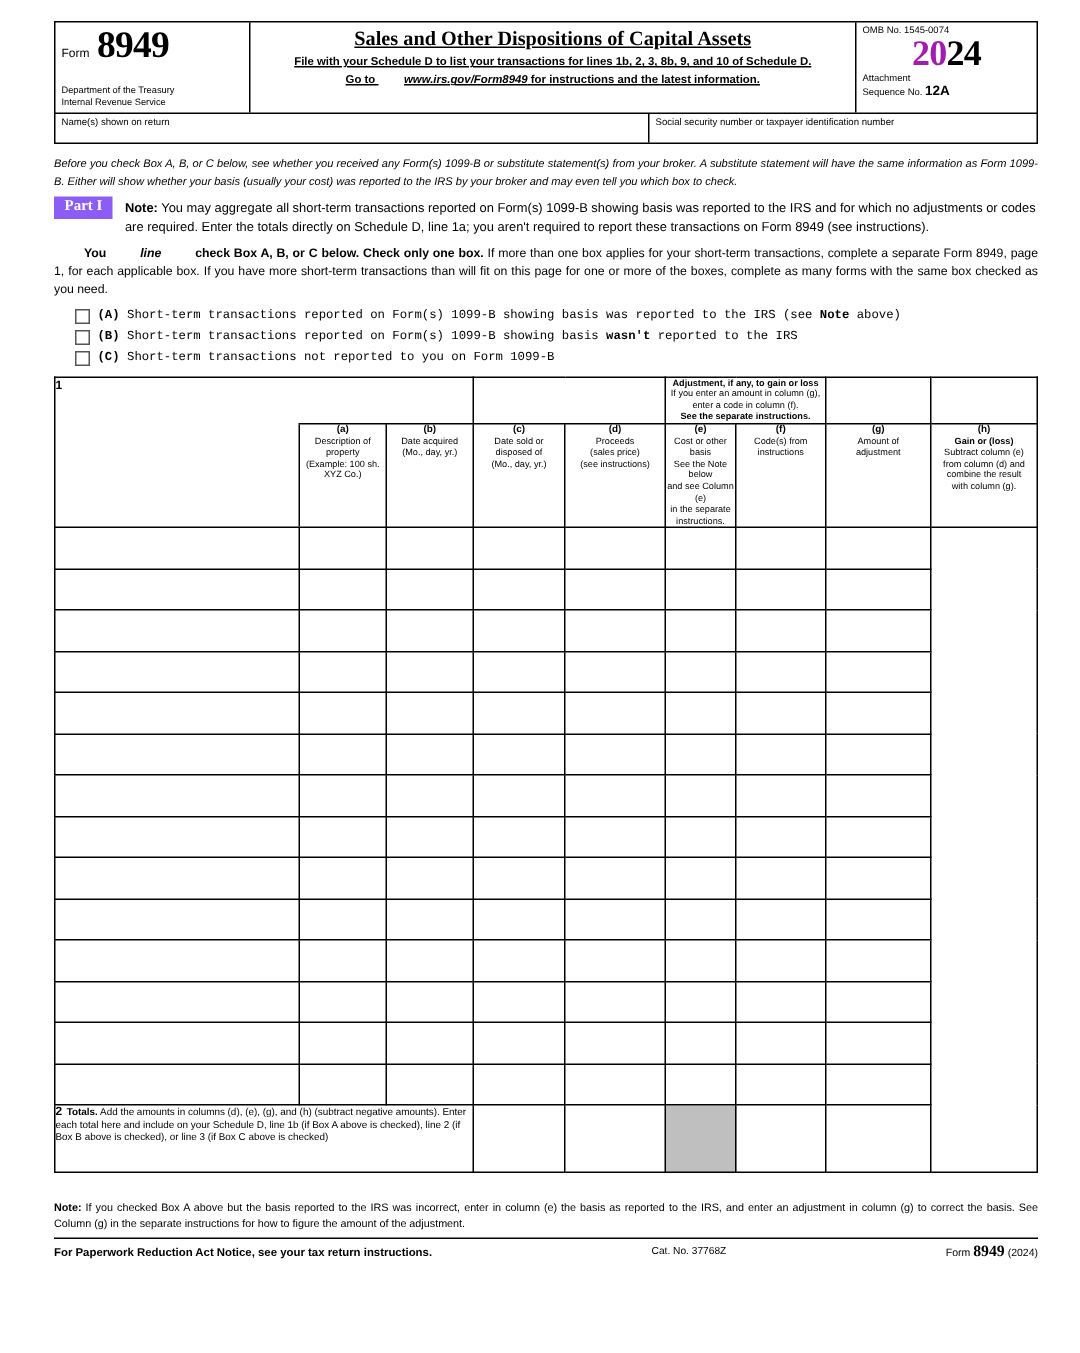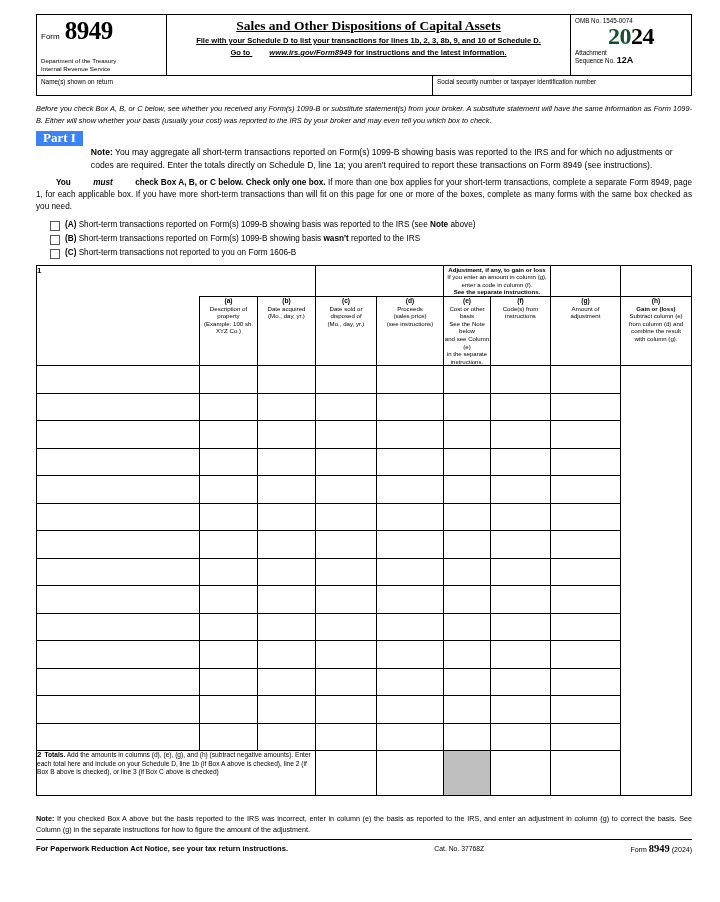--- a/index.html
+++ b/index.html
@@ -86,21 +86,21 @@
   }
   .omb { font-size: 6.3px; }
   .year {
     font-size: 24px;
     font-weight: bold;
     font-family: "Liberation Serif", serif;
     text-align: center;
     line-height: 24px;
     letter-spacing: -0.5px;
   }
-  .year .grey { color: #14532d; }
+  .year .grey { color: #a21caf; }
   .attach {
     font-size: 6.3px;
     line-height: 7.6px;
     margin-top: 1px;
   }
   .attach .num {
     font-size: 9px;
     font-weight: bold;
   }
 
@@ -134,54 +134,55 @@
   }
 
   
   .partrow {
     display: flex;
     align-items: flex-start;
     gap: 8px;
     margin-top: 3px;
   }
   .part-tab {
-    background: #3b82f6;
+    background: #8b5cf6;
     color: #fff;
-    font-size: 13px;
+    font-size: 10px;
     font-weight: bold;
     padding: 2px 7px 3px 7px;
     white-space: nowrap;
     line-height: 10px;
     font-family: "Liberation Serif", serif;
   }
   .part-body {
     flex: 1;
     font-size: 8.6px;
     line-height: 12.6px;
   }
   .part-body .lead { font-weight: bold; }
   .part-body b { font-weight: bold; }
-  .note-block { margin-top: 15px; }
+  .note-block { margin-top: 1px; }
 
   .mustcheck {
     font-size: 8.2px;
     line-height: 11.8px;
     margin-top: 6px;
     text-align: justify;
   }
   .mustcheck b { font-weight: bold; margin-left: 20px; }
   .mustcheck i { font-style: italic; }
 
   .boxes { margin-top: 5px; margin-left: 14px; }
   .boxrow {
     display: flex;
-    align-items: flex-end;
+    align-items: flex-start;
     font-size: 8.2px;
     line-height: 13px;
     margin-bottom: 1px;
+    font-family: Liberation Mono, monospace;
   }
   .chk {
     width: 8px;
     height: 8px;
     border: 1px solid #555;
     margin-right: 5px;
     margin-top: 2px;
     flex: 0 0 auto;
     background: #fff;
   }
@@ -321,21 +322,21 @@
     <div class="part-body">
       <div class="note-block">
         <b>Note:</b>
         <span>You may aggregate all short-term transactions reported on Form(s) 1099-B showing basis was reported to the IRS and for which no adjustments or codes are required. Enter the totals directly on Schedule D, line 1a; you aren't required to report these transactions on Form 8949 (see instructions).</span>
       </div>
     </div>
   </div>
 
   <div class="mustcheck">
     <b>You</b>
-    <i><b>must</b></i>
+    <i><b>line</b></i>
     <b>check Box A, B, or C below. Check only one box.</b>
     <span>If more than one box applies for your short-term transactions, complete a separate Form 8949, page 1, for each applicable box. If you have more short-term transactions than will fit on this page for one or more of the boxes, complete as many forms with the same box checked as you need.</span>
   </div>
 
   <div class="boxes">
     <div class="boxrow">
       <span class="chk"></span>
       <span>
         <b>(A)</b>
         <span>Short-term transactions reported on Form(s) 1099-B showing basis was reported to the IRS (see </span><b>Note</b><span> above)</span>
@@ -345,21 +346,21 @@
       <span class="chk"></span>
       <span>
         <b>(B)</b>
         <span>Short-term transactions reported on Form(s) 1099-B showing basis </span><b>wasn't</b><span> reported to the IRS</span>
       </span>
     </div>
     <div class="boxrow">
       <span class="chk"></span>
       <span>
         <b>(C)</b>
-        <span>Short-term transactions not reported to you on Form 1606-B</span>
+        <span>Short-term transactions not reported to you on Form 1099-B</span>
       </span>
     </div>
   </div>
 
   <table class="grid outer">
     <colgroup>
       <col class="col-a">
         <col class="col-b">
         <col class="col-c">
         <col class="col-d">

